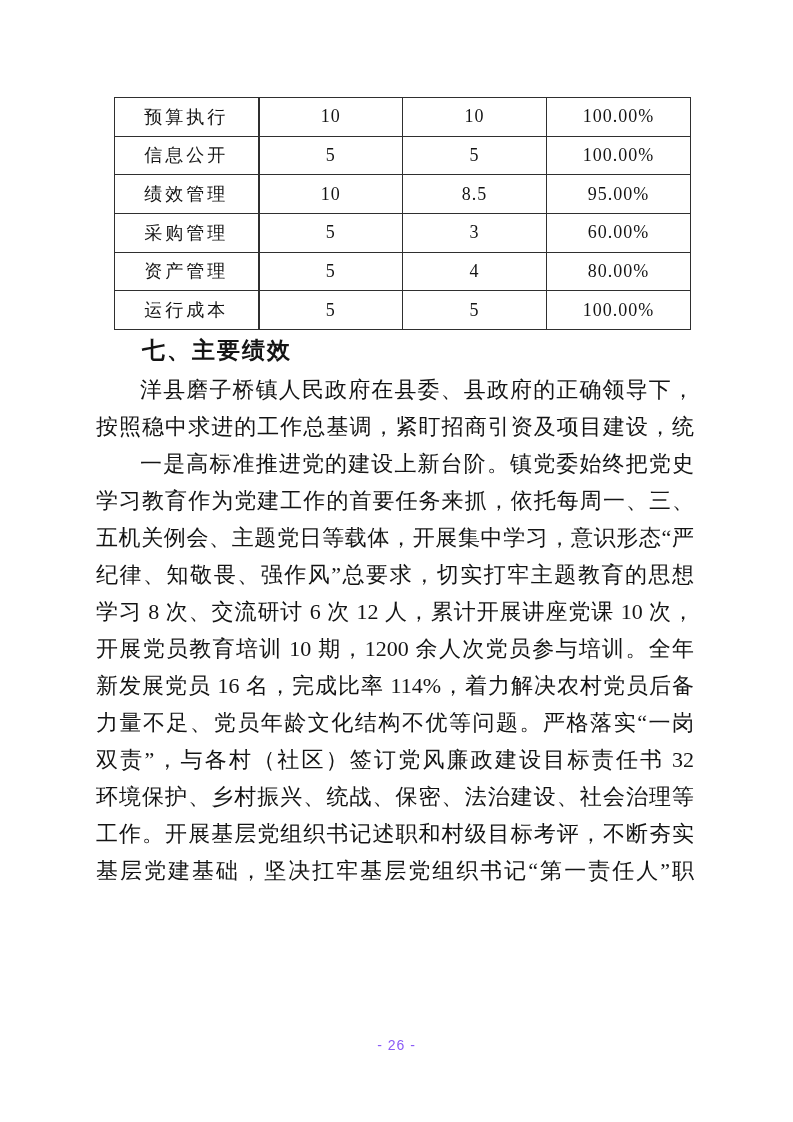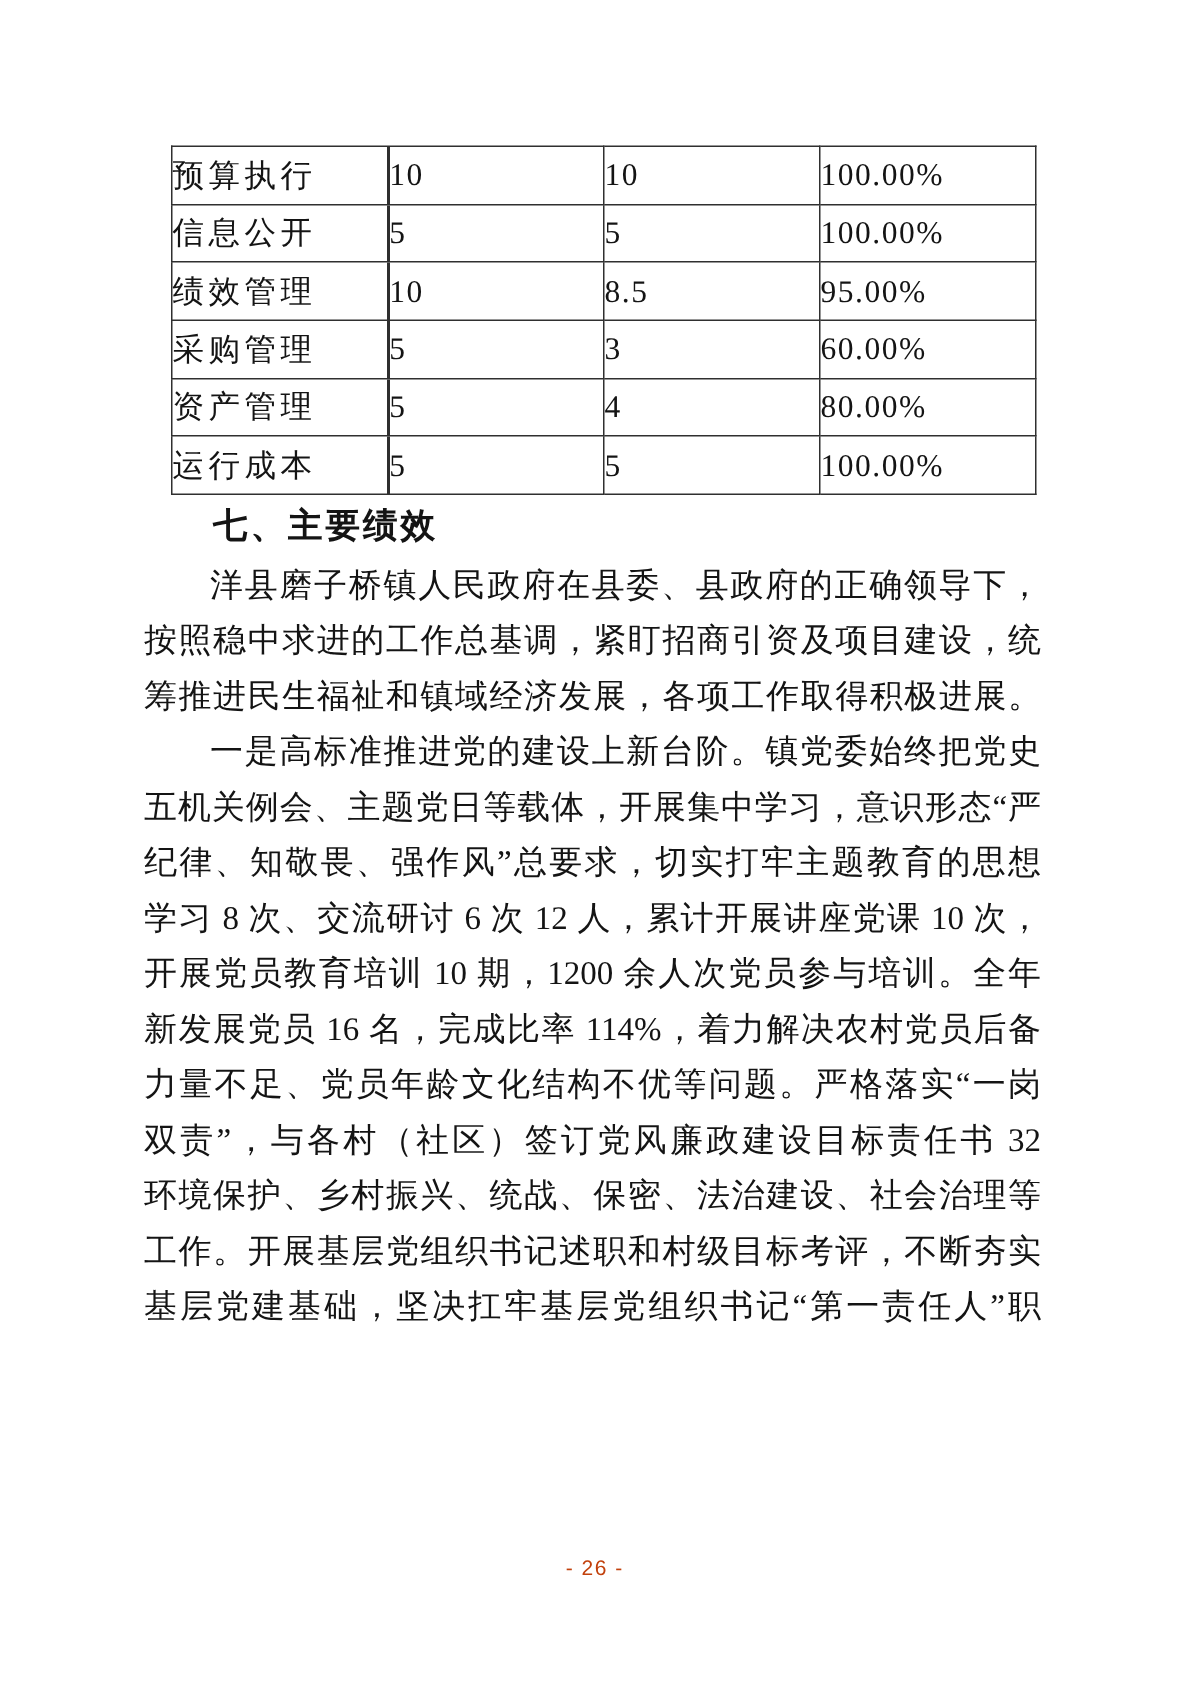--- a/index.html
+++ b/index.html
@@ -16,23 +16,23 @@
     position: absolute;
     left: 114px;
     top: 97px;
     width: 577px;
     height: 233px;
     border-collapse: collapse;
     table-layout: fixed;
   }
   table.perf td {
     border: 1px solid #2f2f2f;
-    text-align: left;
+    text-align: center;
     vertical-align: middle;
-    font-size: 21px;
+    font-size: 18px;
     padding: 0;
     font-family: "Liberation Serif", "DejaVu Serif", serif;
   }
   table.perf td:first-child {
     border-right: 2px solid #2f2f2f;
     letter-spacing: 3px;
   }
   table.perf td.num { letter-spacing: 1px; }
   .heading {
     position: absolute;
@@ -66,21 +66,21 @@
   .line.indent { padding-left: 44px; }
   .page-number {
     position: absolute;
     left: 0;
     top: 1037px;
     width: 100%;
     text-align: center;
     font-size: 14px;
     letter-spacing: 1px;
     font-family: "Liberation Sans", "DejaVu Sans", sans-serif;
-    color: #c2410c;
+    color: #8b5cf6;
   }
 </style>
 </head>
 <body>
 
 <div class="page">
 
   <table class="perf">
     <tbody>
         <tr>
@@ -121,24 +121,24 @@
         </tr>
       </tbody>
   </table>
 
   <div class="heading">七、主要绩效</div>
 
   <div class="body-text">
       <div>
         <div class="line indent">洋县磨子桥镇人民政府在县委、县政府的正确领导下，</div>
         <div class="line">按照稳中求进的工作总基调，紧盯招商引资及项目建设，统</div>
-        <div class="line">筹推进民生福祉和镇域经济发展，各项工作取得积极进展。</div>
       </div>
       <div>
         <div class="line indent">一是高标准推进党的建设上新台阶。镇党委始终把党史</div>
+        <div class="line">学习教育作为党建工作的首要任务来抓，依托每周一、三、</div>
         <div class="line">五机关例会、主题党日等载体，开展集中学习，意识形态“严</div>
         <div class="line">纪律、知敬畏、强作风”总要求，切实打牢主题教育的思想</div>
         <div class="line">学习 8 次、交流研讨 6 次 12 人，累计开展讲座党课 10 次，</div>
         <div class="line">开展党员教育培训 10 期，1200 余人次党员参与培训。全年</div>
         <div class="line">新发展党员 16 名，完成比率 114%，着力解决农村党员后备</div>
         <div class="line">力量不足、党员年龄文化结构不优等问题。严格落实“一岗</div>
         <div class="line">双责”，与各村（社区）签订党风廉政建设目标责任书 32</div>
         <div class="line">环境保护、乡村振兴、统战、保密、法治建设、社会治理等</div>
         <div class="line">工作。开展基层党组织书记述职和村级目标考评，不断夯实</div>
         <div class="line">基层党建基础，坚决扛牢基层党组织书记“第一责任人”职</div>

